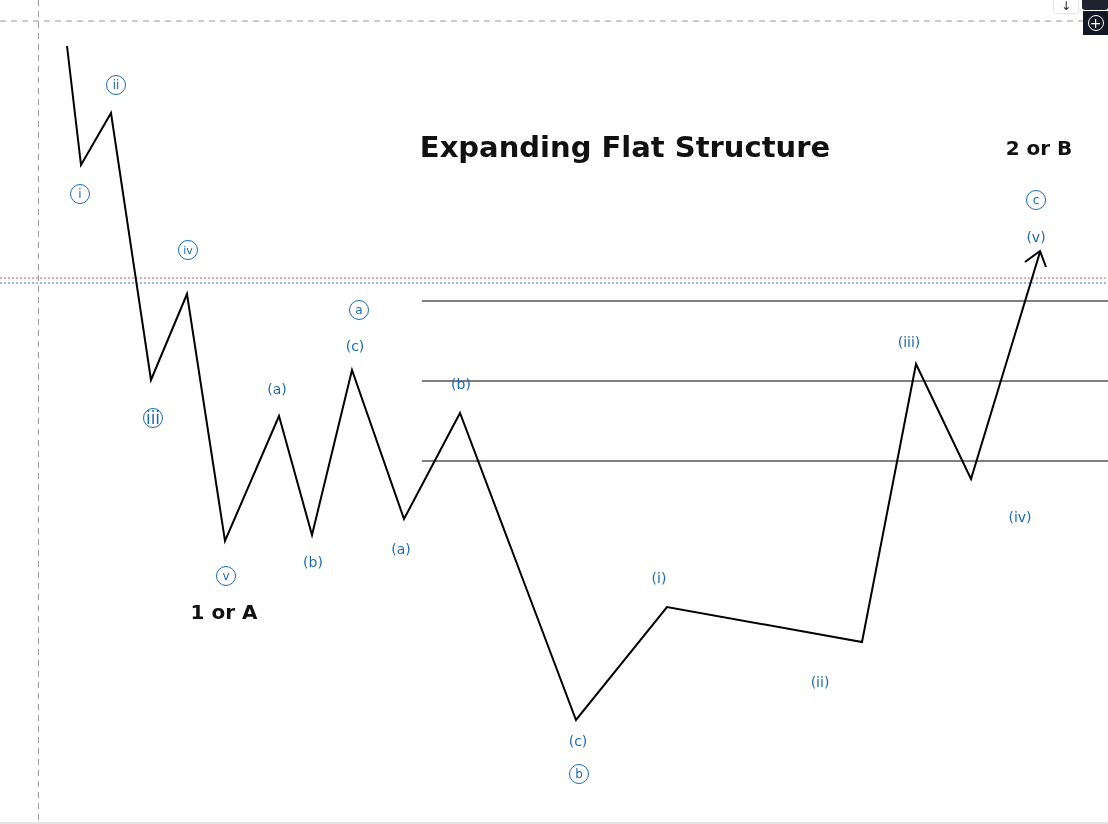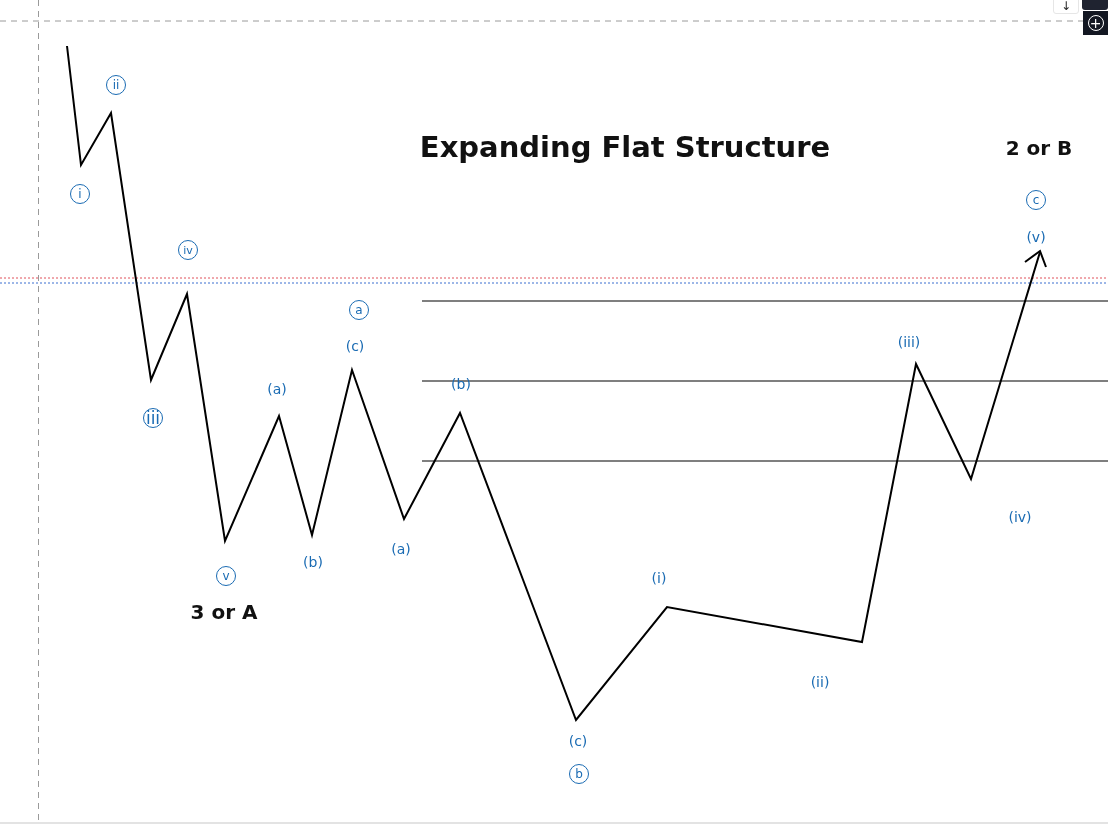--- a/index.html
+++ b/index.html
@@ -33,21 +33,21 @@
     <line x1="422" y1="381" x2="1108" y2="381" stroke="#000" stroke-width="1.2"></line>
     <line x1="422" y1="461" x2="1108" y2="461" stroke="#000" stroke-width="1.2"></line>
 
     <polyline id="wave-path" fill="none" stroke="#000" stroke-width="2" stroke-linejoin="miter" points="67,46 81,165 111,113 151,380 187,294 225,541 279,416 312,535 352,370 404,519 460,413 576,720 667,607 862,642 916,364 971,479 1040,252"></polyline>
 
     <polyline fill="none" stroke="#000" stroke-width="2" points="1025,262 1040,251 1046,267"></polyline>
   </svg>
 
   <div class="title" style="left:625px; top:147px;">Expanding Flat Structure</div>
 
-  <div class="bigl" style="left:224px; top:612px;">3 or A</div>
+  <div class="bigl" style="left:224px; top:612px;">1 or A</div>
   <div class="bigl" style="left:1039px; top:148px;">2 or B</div>
 
   <div class="circ" style="left:80px; top:194px;">i</div>
   <div class="circ" style="left:116px; top:85px;">ii</div>
   <div class="circ" style="left:153px; top:418px; font-size:17px;">iii</div>
   <div class="circ" style="left:188px; top:250px; font-size:11px;">iv</div>
   <div class="circ" style="left:226px; top:576px;">v</div>
   <div class="circ" style="left:359px; top:310px;">a</div>
   <div class="circ" style="left:579px; top:774px;">b</div>
   <div class="circ" style="left:1036px; top:200px;">c</div>

